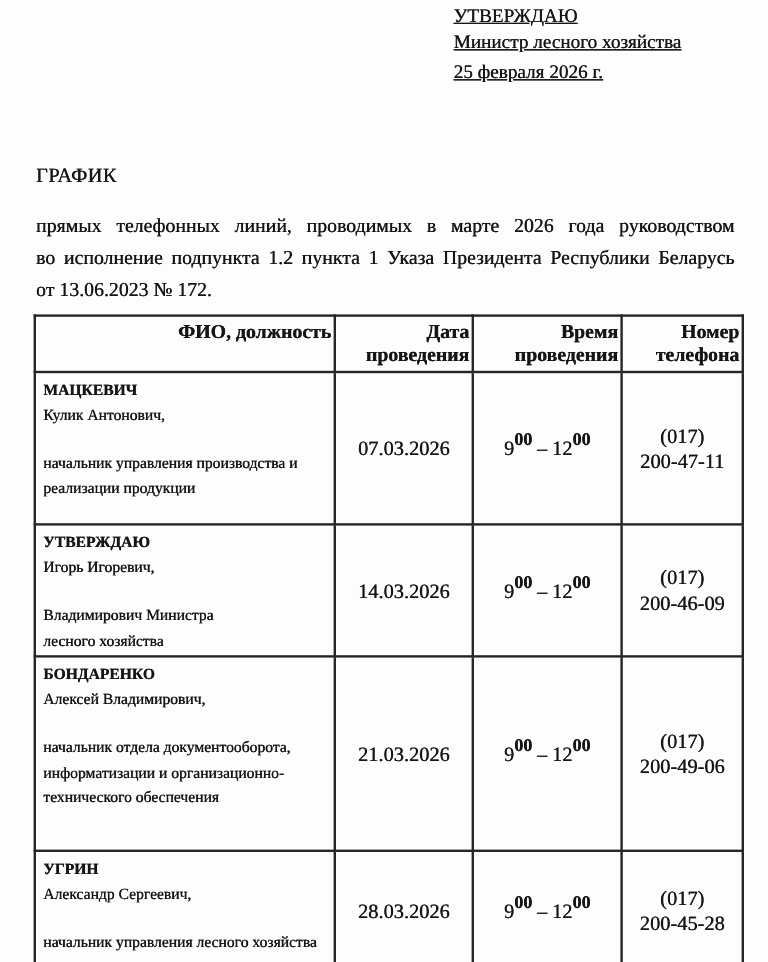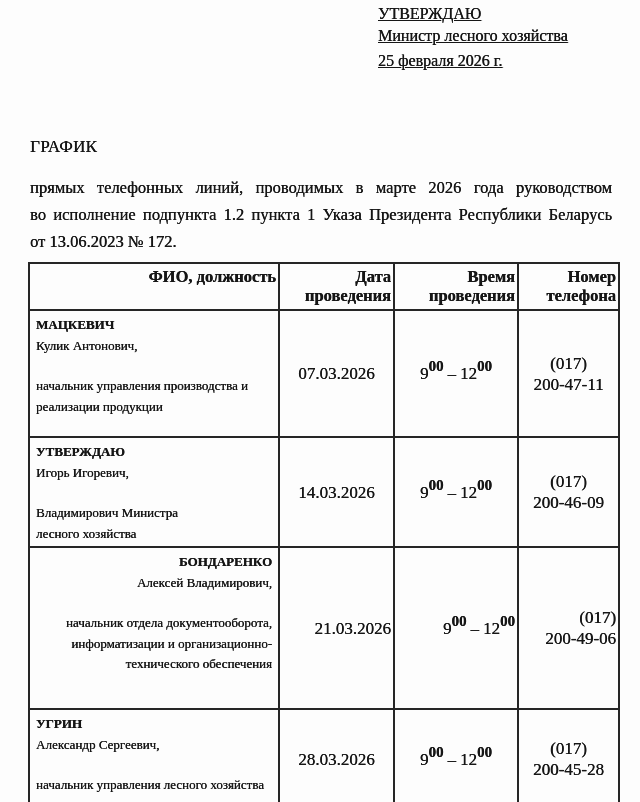--- a/index.html
+++ b/index.html
@@ -58,21 +58,21 @@
     font-size:13px; line-height:20.5px;
   }
   .surname { font-weight:bold; }
   .fio-gap { height:20px; }
   td.c-cell {
     vertical-align:middle; text-align:center;
     font-size:17px; line-height:21px; padding:0 2px;
   }
   .r1 td { height:119px; }
   .r2 td { height:101px; }
-  .r3 td { height:154px;text-align:right; }
+  .r3 td { height:154px; }
   .r4 td { height:92px;  }
   .w-narrow { max-width:178px; }
   sup.tsup { font-size:15px; position:relative; top:-1px; vertical-align:super; line-height:0;font-weight:bold; }
   .tsep { margin:0 4px; }
 </style>
 </head>
 <body>
 
 <div class="approval">
   <div>УТВЕРЖДАЮ</div>

